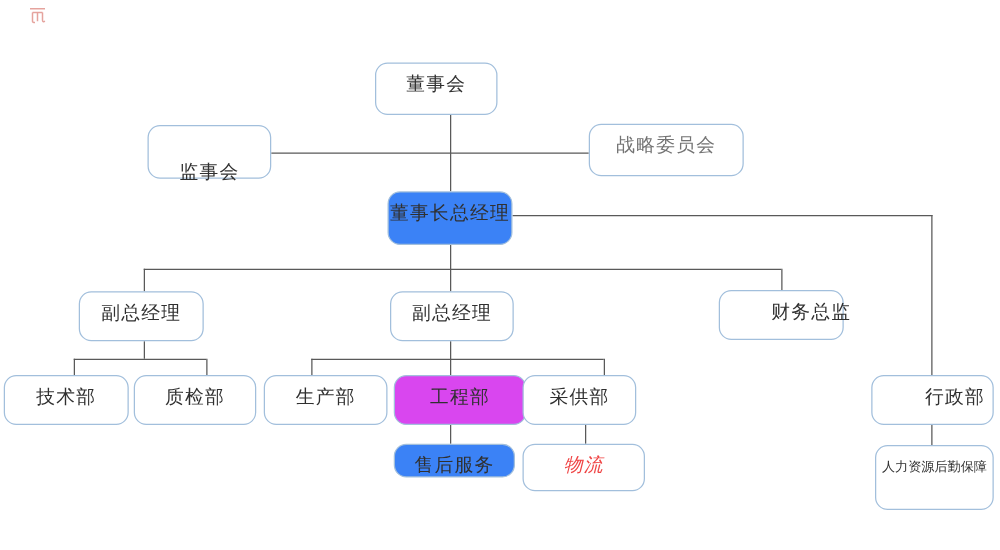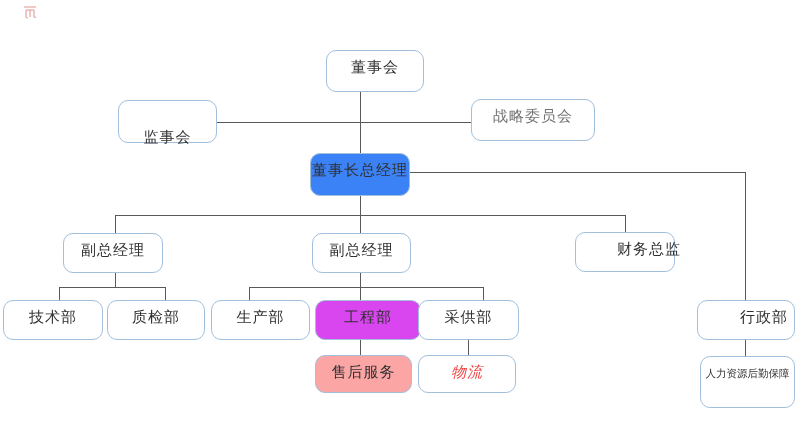--- a/index.html
+++ b/index.html
@@ -71,21 +71,21 @@
       <div class="edge" style="left: 165px; top: 287px; width: 1.4px; height: 13px; background: rgb(89, 89, 89);"></div>
       <div class="edge" style="left: 360px; top: 273px; width: 1.4px; height: 27px; background: rgb(89, 89, 89);"></div>
       <div class="edge" style="left: 249px; top: 287px; width: 234px; height: 1.4px; background: rgb(89, 89, 89);"></div>
       <div class="edge" style="left: 249px; top: 287px; width: 1.4px; height: 13px; background: rgb(89, 89, 89);"></div>
       <div class="edge" style="left: 483px; top: 287px; width: 1.4px; height: 13px; background: rgb(89, 89, 89);"></div>
       <div class="edge" style="left: 360px; top: 340px; width: 1.4px; height: 15px; background: rgb(89, 89, 89);"></div>
       <div class="edge" style="left: 468px; top: 340px; width: 1.4px; height: 15px; background: rgb(89, 89, 89);"></div>
       <div class="edge" style="left: 745px; top: 340px; width: 1.4px; height: 16px; background: rgb(89, 89, 89);"></div>
     </div>
   <div>
-      <div class="node" style="left: 326px; top: 50px; width: 98px; height: 42px; border-color: rgb(162, 191, 220); background: rgb(255, 255, 255);">
+      <div class="node" style="left: 300px; top: 50px; width: 98px; height: 42px; border-color: rgb(162, 191, 220); background: rgb(255, 255, 255);">
         <span class="node-label" style="color: rgb(48, 48, 48);">董事会</span>
       </div>
       <div class="node" style="left: 118px; top: 100px; width: 99px; height: 43px; border-color: rgb(162, 191, 220); background: rgb(255, 255, 255);">
         <span class="node-label" style="color: rgb(48, 48, 48); margin-top: 20px;">监事会</span>
       </div>
       <div class="node" style="left: 471px; top: 99px; width: 124px; height: 42px; border-color: rgb(162, 191, 220); background: rgb(255, 255, 255);">
         <span class="node-label" style="color: #737373;">战略委员会</span>
       </div>
       <div class="node" style="left: 310px; top: 153px; width: 100px; height: 43px; border-color: rgb(162, 191, 220); background: #3b82f6;">
         <span class="node-label" style="color: rgb(48, 48, 48);">董事长总经理</span>
@@ -104,27 +104,27 @@
       </div>
       <div class="node" style="left: 107px; top: 300px; width: 98px; height: 40px; border-color: rgb(162, 191, 220); background: rgb(255, 255, 255);">
         <span class="node-label" style="color: rgb(48, 48, 48);">质检部</span>
       </div>
       <div class="node" style="left: 211px; top: 300px; width: 99px; height: 40px; border-color: rgb(162, 191, 220); background: rgb(255, 255, 255);">
         <span class="node-label" style="color: rgb(48, 48, 48);">生产部</span>
       </div>
       <div class="node" style="left: 315px; top: 300px; width: 106px; height: 40px; border-color: rgb(162, 191, 220); background: #d946ef; font-family: Liberation Mono, monospace;">
         <span class="node-label" style="color: rgb(48, 48, 48);">工程部</span>
       </div>
-      <div class="node" style="left: 418px; top: 300px; width: 101px; height: 40px; border-color: rgb(162, 191, 220); background: rgb(255, 255, 255);">
+      <div class="node" style="left: 418px; top: 300px; width: 91px; height: 40px; border-color: rgb(162, 191, 220); background: rgb(255, 255, 255);">
         <span class="node-label" style="color: rgb(48, 48, 48);">采供部</span>
       </div>
       <div class="node" style="left: 697px; top: 300px; width: 98px; height: 40px; border-color: rgb(162, 191, 220); background: rgb(255, 255, 255); padding-left: 36px;">
         <span class="node-label" style="color: rgb(48, 48, 48);">行政部</span>
       </div>
-      <div class="node" style="left: 315px; top: 355px; width: 97px; height: 38px; border-color: rgb(162, 191, 220); background: #fca5a5;">
+      <div class="node" style="left: 315px; top: 355px; width: 97px; height: 27px; border-color: rgb(162, 191, 220); background: #3b82f6;">
         <span class="node-label" style="color: rgb(48, 48, 48);">售后服务</span>
       </div>
       <div class="node" style="left: 418px; top: 355px; width: 98px; height: 38px; border-color: rgb(162, 191, 220); background: rgb(255, 255, 255);">
         <span class="node-label" style="color: #ef4444; font-style: italic;">物流</span>
       </div>
       <div class="node small" style="left: 700px; top: 356px; width: 95px; height: 52px; border-color: rgb(162, 191, 220); background: rgb(255, 255, 255);">
         <span class="node-label" style="color: rgb(48, 48, 48);">人力资源后勤保障</span>
       </div>
     </div>
 </div>

